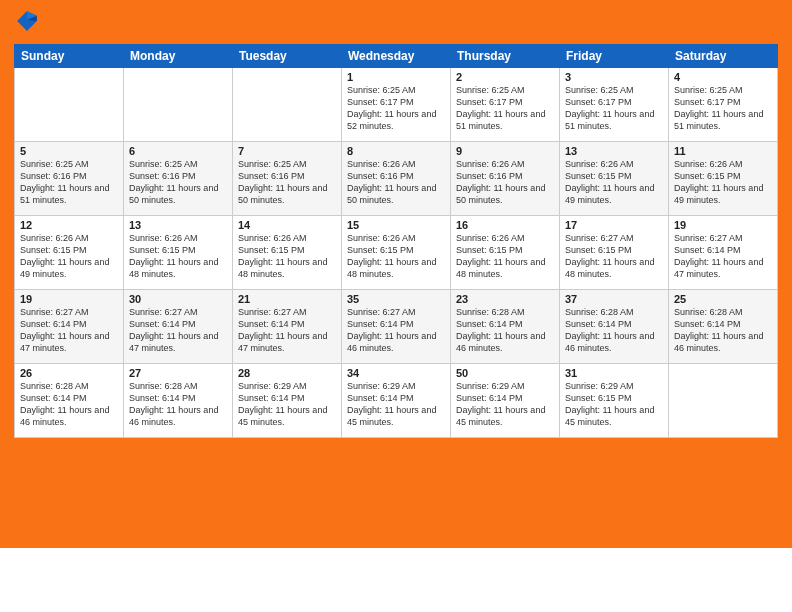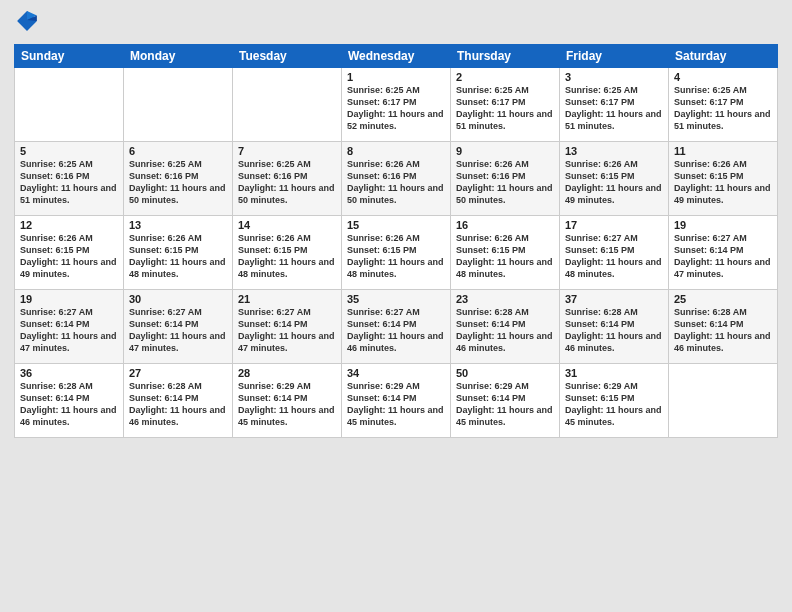--- a/index.html
+++ b/index.html
@@ -5,22 +5,22 @@
     * { margin: 0; padding: 0; box-sizing: border-box; }
     body {
       font-family: Arial, sans-serif;
       background: #fff;
       width: 792px;
       height: 612px;
       overflow: hidden;
     }
     .page {
       width: 792px;
-      height: 612px;
-      background: #e5e5e5;
+      height: 548px;
+      background: #f97316;
       padding: 10px 14px 10px 14px;
     }
     .header {
       display: flex;
       justify-content: space-between;
       align-items: flex-start;
       margin-bottom: 8px;
     }
     .logo {
       display: flex;
@@ -85,21 +85,20 @@
     .day-number {
       font-size: 11px;
       font-weight: bold;
       display: block;
       margin-bottom: 1px;
     }
     .day-info {
       font-size: 9px;
       line-height: 1.35;
       color: #333;
-      font-weight: bold;
     }
     .empty-cell {
       background: #fff !important;
     }
   </style>
 </head>
 <body>
 
 <div class="page">
   <div class="header">
@@ -241,21 +240,21 @@
             <span class="day-number">37</span>
             <div class="day-info">Sunrise: 6:28 AM<br>Sunset: 6:14 PM<br>Daylight: 11 hours and 46 minutes.</div>
           </td>
           <td>
             <span class="day-number">25</span>
             <div class="day-info">Sunrise: 6:28 AM<br>Sunset: 6:14 PM<br>Daylight: 11 hours and 46 minutes.</div>
           </td>
         </tr>
         <tr>
           <td>
-            <span class="day-number">36</span>
+            <span class="day-number">26</span>
             <div class="day-info">Sunrise: 6:28 AM<br>Sunset: 6:14 PM<br>Daylight: 11 hours and 46 minutes.</div>
           </td>
           <td>
             <span class="day-number">27</span>
             <div class="day-info">Sunrise: 6:28 AM<br>Sunset: 6:14 PM<br>Daylight: 11 hours and 46 minutes.</div>
           </td>
           <td>
             <span class="day-number">28</span>
             <div class="day-info">Sunrise: 6:29 AM<br>Sunset: 6:14 PM<br>Daylight: 11 hours and 45 minutes.</div>
           </td>

